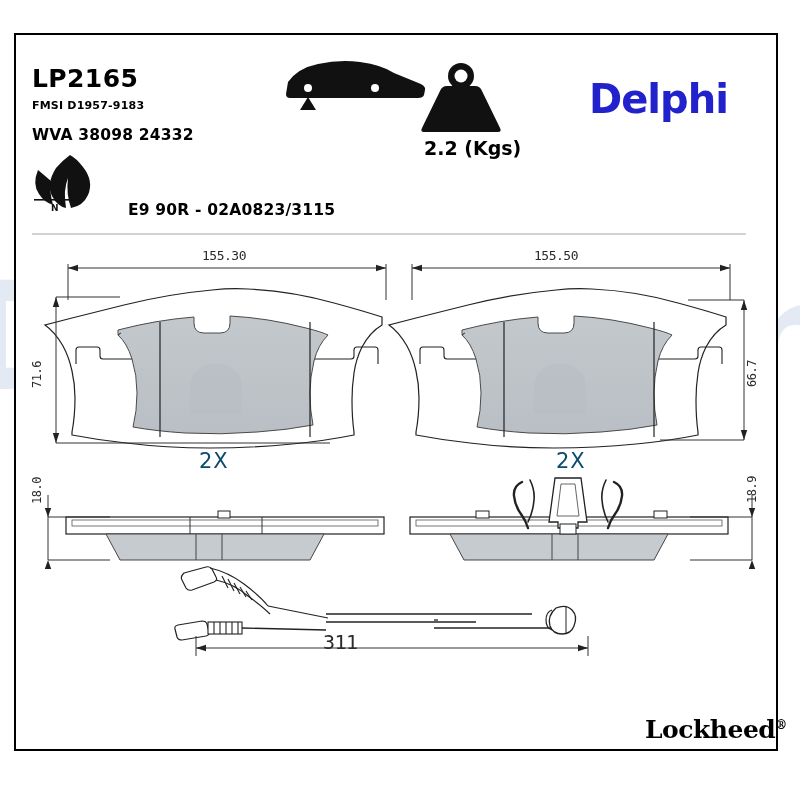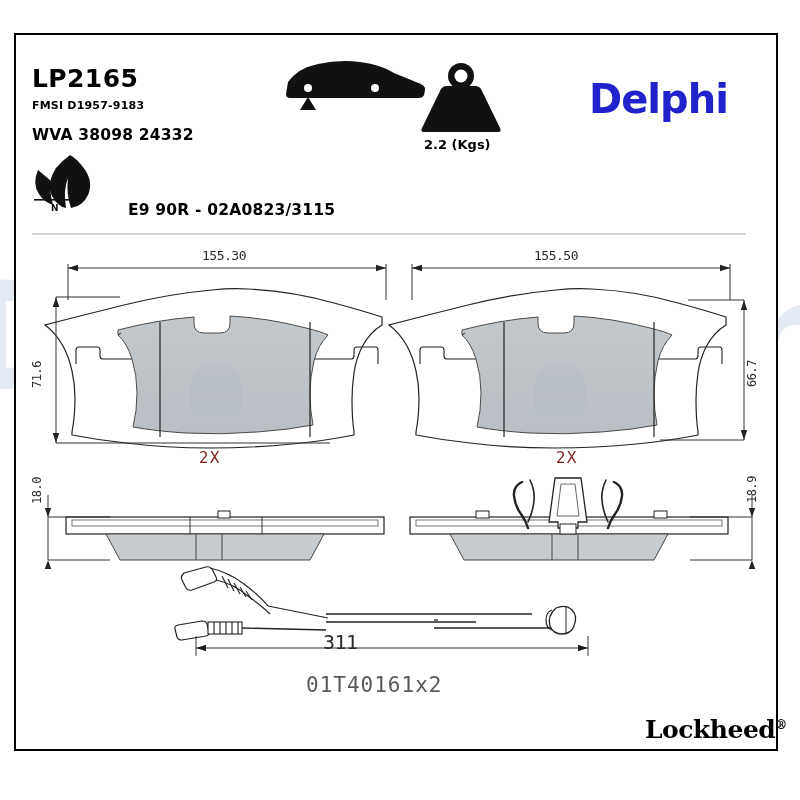--- a/index.html
+++ b/index.html
@@ -8,28 +8,28 @@
   .wm{position:absolute;top:0;left:0;width:800px;height:800px;pointer-events:none;z-index:0;}
   .wm span{position:absolute;font-family:"DejaVu Sans",sans-serif;font-weight:700;font-size:150px;color:#e3eaf4;letter-spacing:-4px;}
   .wm .w1{left:-36px;top:250px;}
   .wm .w2{left:370px;top:250px;}
   .layer{position:absolute;left:0;top:0;width:800px;height:800px;z-index:2;}
   .t{position:absolute;white-space:pre;}
   #part-number{left:32px;top:64px;font-size:25px;font-weight:700;letter-spacing:.4px;}
   #fmsi{left:32px;top:99px;font-size:11px;font-weight:700;letter-spacing:.2px;}
   #wva{left:32px;top:126px;font-size:15.5px;font-weight:700;letter-spacing:.2px;}
   #eco{left:84px;top:201px;font-size:15.5px;font-weight:700;letter-spacing:.2px;margin-left:44px;}
-  #weight{left:424px;top:137px;font-size:13px;font-weight:700;}
+  #weight{left:424px;top:137px;font-size:19px;font-weight:700;}
   #brand{left:589px;top:76px;font-size:40px;font-weight:700;letter-spacing:-1px;}
   #sub-brand{left:645px;top:715px;font-size:25px;font-weight:700;font-family:"DejaVu Serif",serif;letter-spacing:-.5px;}
   #sub-brand .reg{font-size:12px;vertical-align:super;}
   .dim{font-family:"DejaVu Sans Mono",monospace;font-size:13px;color:#2b2b2b;letter-spacing:-.5px;}
   .dimv{font-family:"DejaVu Sans Mono",monospace;font-size:12px;color:#2b2b2b;letter-spacing:-.5px;
         transform:rotate(-90deg);transform-origin:left top;}
-  .qty{font-family:"DejaVu Sans",sans-serif;font-size:15px;color:#7f1d1d;letter-spacing:1px;}
+  .qty{font-family:"DejaVu Sans",sans-serif;font-size:21px;color:#0c4a6e;letter-spacing:1px;}
   #code{left:306px;top:673px;font-family:"DejaVu Sans Mono",monospace;font-size:21px;color:#5a5a5a;letter-spacing:1px;}
   #len-311{left:323px;top:630px;}
   #w-left{left:202px;top:248px;}
   #w-right{left:534px;top:248px;}
   #h-left{left:30px;top:388px;}
   #h-right{left:745px;top:387px;}
   #t-left{left:30px;top:504px;}
   #t-right{left:745px;top:503px;}
   #qty-left{left:199px;top:449px;}
   #qty-right{left:556px;top:449px;}
@@ -241,14 +241,13 @@
 
   <div class="t dim" id="w-left">155.30</div>
   <div class="t dim" id="w-right">155.50</div>
   <div class="t dimv" id="h-left">71.6</div>
   <div class="t dimv" id="h-right">66.7</div>
   <div class="t dimv" id="t-left">18.0</div>
   <div class="t dimv" id="t-right">18.9</div>
   <div class="t qty" id="qty-left">2X</div>
   <div class="t qty" id="qty-right">2X</div>
   <div class="t dim" id="len-311" style="font-size:20px;">311</div>
-  <div class="t" id="code">01T40161x2</div>
 </div>
 
 </body></html>

